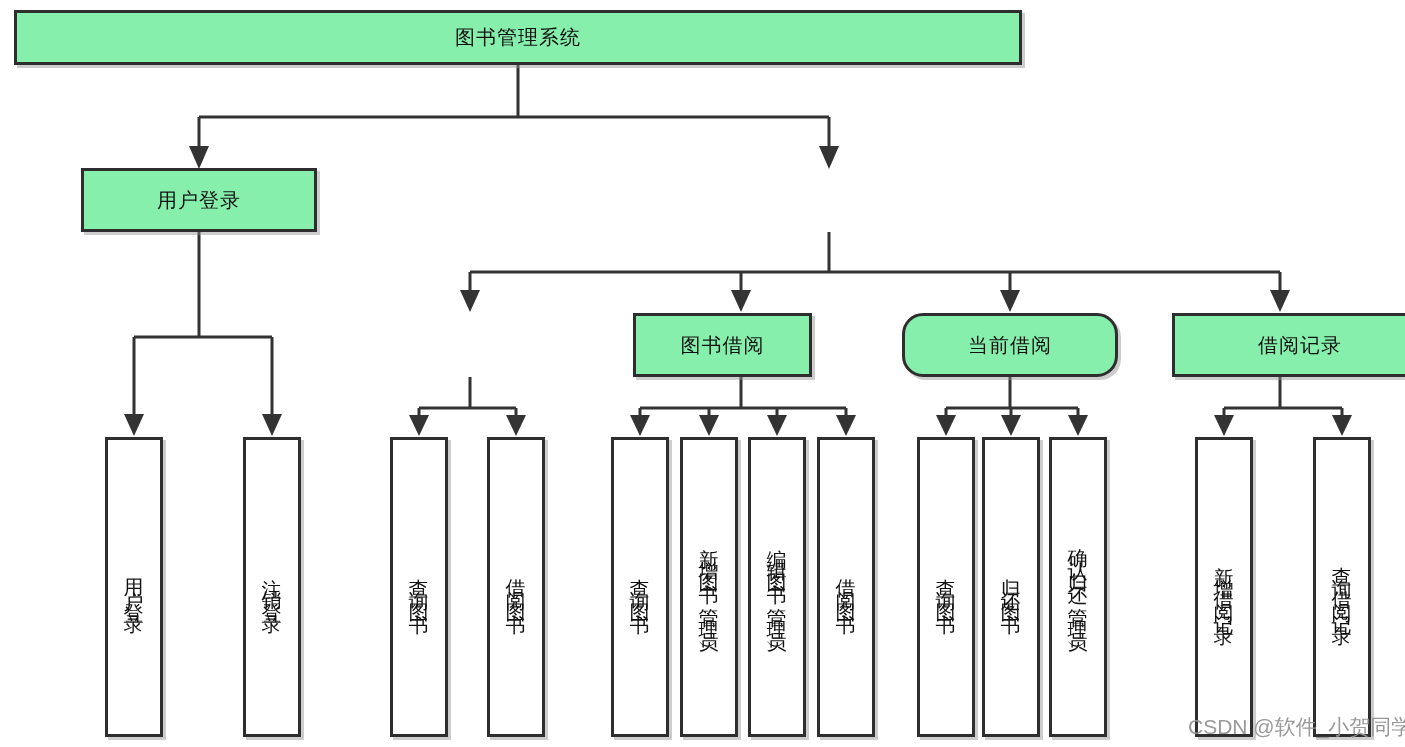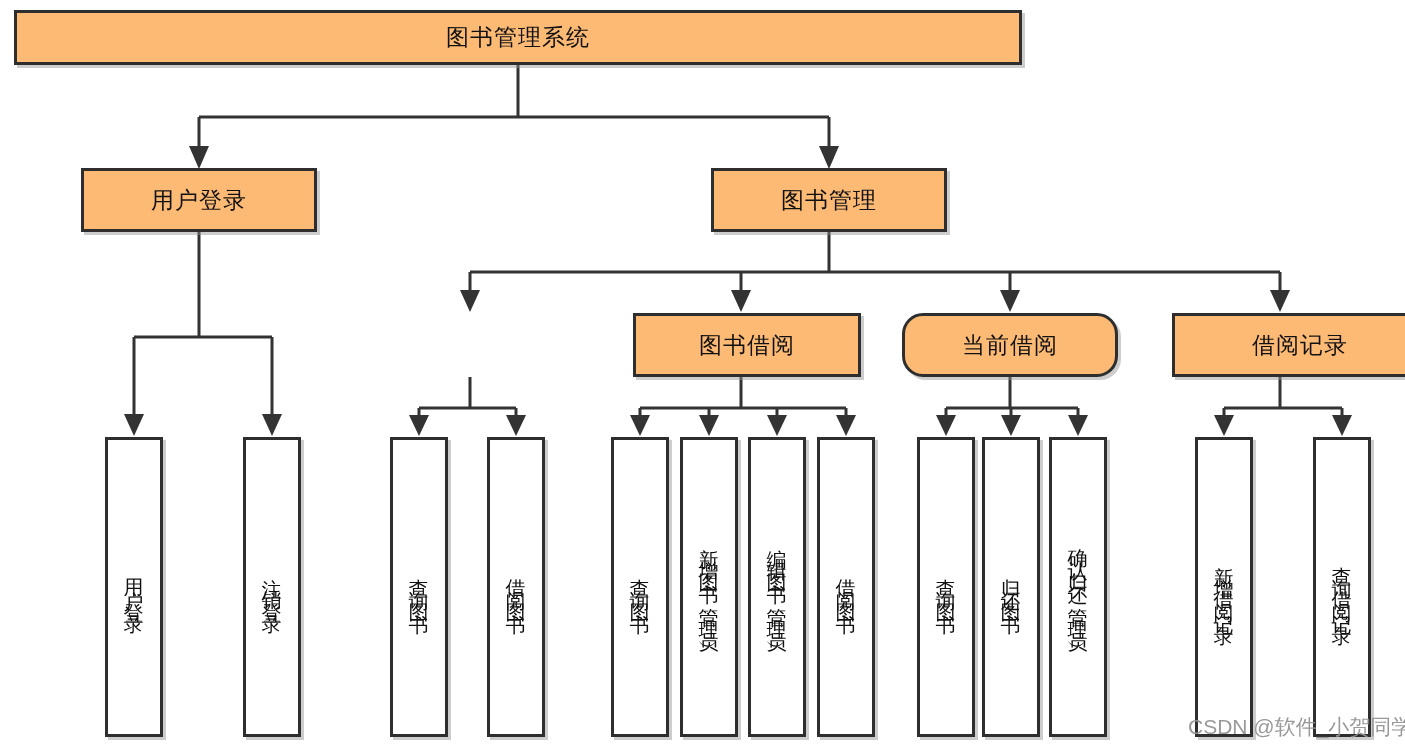--- a/index.html
+++ b/index.html
@@ -13,25 +13,25 @@
     background: #ffffff;
     overflow: hidden;
   }
   #connectors {
     position: absolute; left: 0; top: 0;
     width: 1405px; height: 747px;
   }
   .hbox {
     position: absolute;
     box-sizing: border-box;
-    background: #fdba74;
+    background: #86efac;
     border: 3px solid #2e2e2e;
     box-shadow: 3px 3px 0 rgba(145,145,145,0.45);
     display: flex; align-items: center; justify-content: center;
-    font-size: 23px; color: #111111;
+    font-size: 20px; color: #111111;
     letter-spacing: 1px;
     z-index: 2;
   }
   .vbox {
     position: absolute;
     box-sizing: border-box;
     width: 58px; height: 300px; top: 437px;
     background: #ffffff;
     border: 3px solid #2e2e2e;
     box-shadow: 3px 3px 0 rgba(145,145,145,0.45);
@@ -89,23 +89,22 @@
       <polygon points="1001,415 1021,415 1011,436"></polygon>
       <polygon points="1068,415 1088,415 1078,436"></polygon>
       <polygon points="1214,415 1234,415 1224,436"></polygon>
       <polygon points="1332,415 1352,415 1342,436"></polygon>
     </g>
   </svg>
 
   <div class="hbox" style="left:14px; top:10px; width:1008px; height:55px;">图书管理系统</div>
 
   <div class="hbox" style="left:81px; top:168px; width:236px; height:64px;">用户登录</div>
-  <div class="hbox" style="left:711px; top:168px; width:236px; height:64px;">图书管理</div>
 
-  <div class="hbox" style="left:633px; top:313px; width:228px; height:64px;">图书借阅</div>
+  <div class="hbox" style="left:633px; top:313px; width:179px; height:64px;">图书借阅</div>
   <div class="hbox" style="left:902px; top:313px; width:216px; height:64px;border-radius:21px;">当前借阅</div>
   <div class="hbox" style="left:1172px; top:313px; width:256px; height:64px;">借阅记录</div>
 
   <div class="vbox" style="left:105px;">
     <span>用户登录</span>
   </div>
   <div class="vbox" style="left:243px;">
     <span>注销登录</span>
   </div>
 

